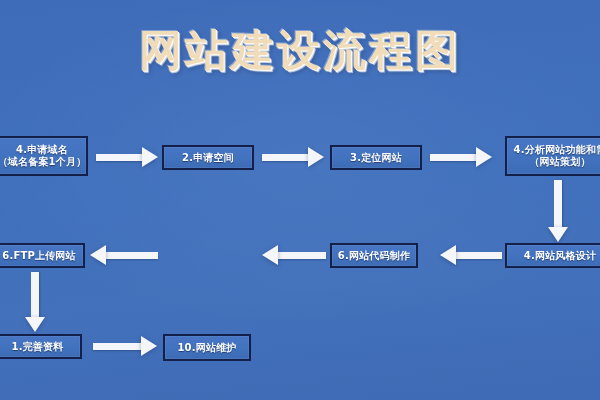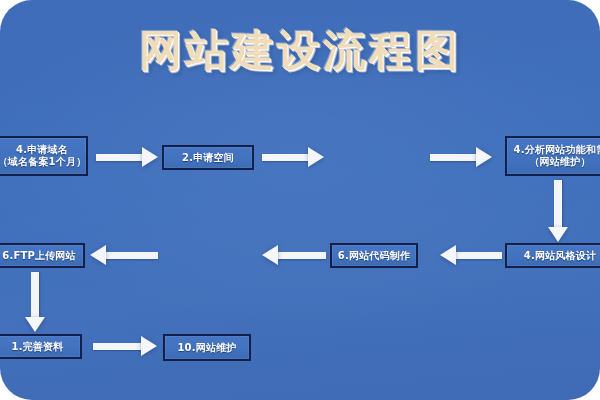--- a/index.html
+++ b/index.html
@@ -11,21 +11,20 @@
     height: 400px;
     overflow: hidden;
     font-family: "DejaVu Sans", sans-serif;
   }
   #canvas {
     position: relative;
     width: 600px;
     height: 400px;
     overflow: hidden;
     background: linear-gradient(175deg, #3f6cb8 0%, #4070bd 45%, #4371bb 70%, #3f6ab5 100%);
-    border-radius: 32px;
   }
   #canvas::after {
     content: "";
     position: absolute;
     left: 0; right: 0; top: 0; bottom: 0;
     background: radial-gradient(ellipse 90% 70% at 50% 40%, rgba(255,255,255,0.045) 0%, rgba(255,255,255,0.0) 62%);
     pointer-events: none;
   }
 
   
@@ -148,29 +147,32 @@
 
   <div class="node" style="left:162px; top:145px; width:92px; height:25px;align-items:center;">
     <span>2.申请空间</span>
   </div>
 
   <div class="arrow arrow-h right" style="left:262px; top:147px; width:62px;">
     <div class="shaft"></div>
     <div class="head"></div>
   </div>
 
+  <div class="node" style="left:330px; top:145px; width:92px; height:25px;">
+    <span>3.定位网站</span>
+  </div>
 
   <div class="arrow arrow-h right" style="left:430px; top:147px; width:62px;">
     <div class="shaft"></div>
     <div class="head"></div>
   </div>
 
   <div class="node" style="left:505px; top:136px; width:110px; height:40px;">
     <span>4.分析网站功能和需</span>
-    <span class="l2">（网站维护）</span>
+    <span class="l2">（网站策划）</span>
   </div>
 
   <div class="arrow arrow-v" style="left:548px; top:180px; height:62px;">
     <div class="shaft"></div>
     <div class="head"></div>
   </div>
 
   <div class="node" style="left:505px; top:243px; width:110px; height:25px;">
     <span>4.网站风格设计</span>
   </div>

